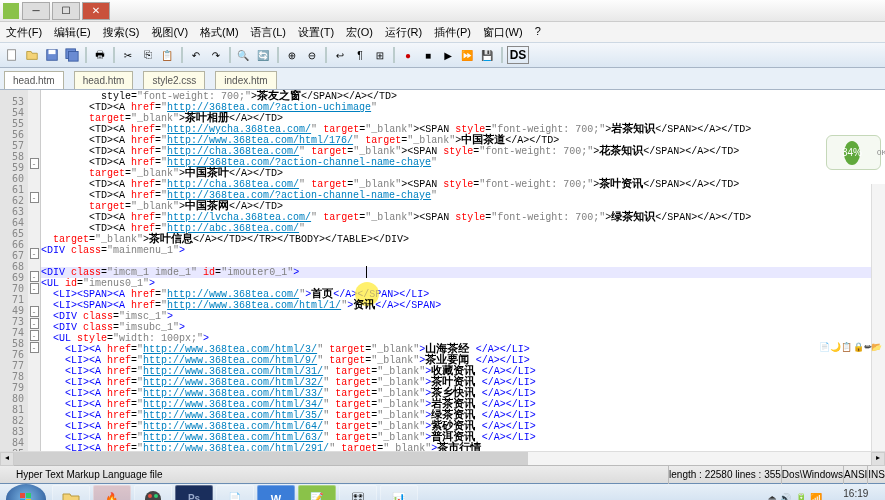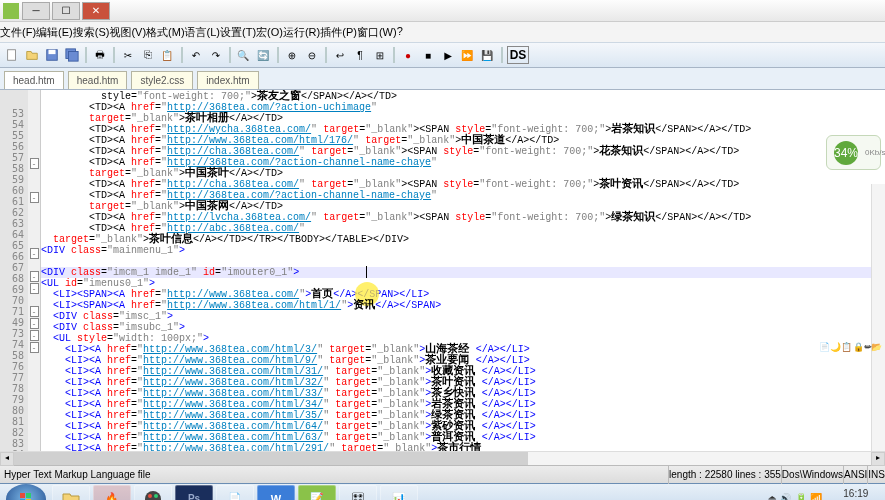--- a/index.html
+++ b/index.html
@@ -4,46 +4,46 @@
 <style>
 *{margin:0;padding:0;box-sizing:border-box}
 body{font-family:"Microsoft YaHei",Tahoma,sans-serif;font-size:11px;background:#f0f0f0;color:#000;width:885px;height:500px;overflow:hidden;position:relative}
 .titlebar{height:22px;background:linear-gradient(#fdfdfd,#e8e8e8);display:flex;align-items:center;border-bottom:1px solid #ccc}
 .titlebar .icon{width:16px;height:16px;margin:0 3px;background:#8ac249}
 .titlebar .title{flex:1;font-size:11px;color:#333}
 .titlebar .wbtns{display:flex}
 .wbtn{width:28px;height:18px;margin-right:2px;text-align:center;line-height:16px;font-size:10px;background:#ddd;border:1px solid #aaa}
 .wbtn.close{background:#c9513c;color:#fff}
 .menubar{height:20px;background:#f4f4f4;display:flex;font-size:11px}
-.menubar span{padding:3px 0}
+.menubar span{padding:3px 6px}
 .toolbar{height:26px;background:linear-gradient(#f4f7fb,#dbe7f3);border-top:1px solid #cdd8e3;border-bottom:1px solid #a7b5c6;display:flex;align-items:center;gap:2px;padding:0 3px}
 .tb{width:18px;height:18px;border:1px solid transparent;display:flex;align-items:center;justify-content:center;font-size:10px}
 .tb.sep{width:1px;height:16px;background:#bcc;margin:0 2px}
 .tb svg{width:14px;height:14px}
 .tabbar{height:22px;background:#e8f0f8;display:flex;align-items:flex-end;padding:0 4px;border-bottom:1px solid #a7b5c6}
-.tab{padding:3px 8px;background:#fdfce8;border:1px solid #b4b4a2;border-bottom:none;margin-right:4px;font-size:10px;color:#555}
+.tab{padding:3px 8px;background:#fdfce8;border:1px solid #b4b4a2;border-bottom:none;margin-right:10px;font-size:10px;color:#555}
 .tab.active{background:#fff}
 .editor{flex:1;display:flex;background:#fff;height:361px;overflow:hidden;position:relative}
-.gutter{width:28px;background:#e4e4e4;text-align:right;font-family:Consolas,monospace;font-size:10px;color:#888;padding-top:18px}
+.gutter{width:28px;background:#e4e4e4;text-align:right;font-family:Consolas,monospace;font-size:10px;color:#888;padding-top:6px}
 .gutter div{height:11px;padding-right:4px;line-height:11px}
 .fold{width:13px;background:#f0f0f0;border-right:1px solid #ccc;padding-top:1px}
 .fold div{height:11px;font-size:9px;text-align:center;line-height:10px;color:#888}
 .fbox{width:9px;height:9px;border:1px solid #888;margin:1px auto;font-size:7px;line-height:7px;text-align:center;background:#fff;color:#555}
 .code{flex:1;font-family:Consolas,"Courier New",monospace;font-size:10px;line-height:11px;padding-top:1px;white-space:pre;overflow:hidden}
 .code .line{height:11px;position:relative}
 .code .line.hl{background:#e8e8ff}
 .t{color:#0000ff}.a{color:#ff0000}.s{color:#808080}.u{color:#0080c0;text-decoration:underline}.cj{color:#000;font-weight:700;font-size:11px}
 .badge{position:absolute;left:314px;top:-7px;width:24px;height:24px;border-radius:50%;background:rgba(255,235,59,.75);pointer-events:none}
 .cursor{position:absolute;left:325px;top:-1px;width:1px;height:12px;background:#000}
 .statusbar{height:18px;background:linear-gradient(#ececec,#dcdcdc);border-top:1px solid #bbb;display:flex;align-items:center;font-size:10px}
-.sb-l{padding-left:4px;flex:0 0 380px}
+.sb-l{padding-left:16px;flex:0 0 380px}
 .sb-sp{flex:1}
 .sb-c{border-left:1px solid #bbb;padding:0 0;height:18px;line-height:18px}
 .cbadge{position:absolute;right:4px;top:135px;width:55px;height:35px;background:#f5f9f2;border:1px solid #c5d8b9;border-radius:6px;display:flex;align-items:center;font-size:8px}
-.cbadge .circ{width:24px;height:24px;border-radius:50%;background:#60a93c;color:#fff;display:flex;align-items:center;justify-content:center;margin:7px;font-size:12px}
+.cbadge .circ{width:16px;height:24px;border-radius:50%;background:#60a93c;color:#fff;display:flex;align-items:center;justify-content:center;margin:17px;font-size:10px}
 .cbadge .txt{display:flex;flex-direction:row;color:#888;line-height:9px}
 .strip{position:absolute;right:0;top:94px;width:14px;height:341px;background:#f4f4f4;border-left:1px solid #ddd}
 .strip .ic{display:flex;gap:1px;padding:2px;font-size:9px;position:absolute;right:0;top:156px;width:100px;height:12px;justify-content:flex-end}
 .taskbar{height:30px;background:linear-gradient(#e8f0f8,#c7daed);border-top:1px solid #6b8db3;display:flex;align-items:center}
 .start{width:40px;height:30px;background:radial-gradient(circle,#7db9e8,#2b5797);border-radius:50%;margin:0 6px;display:flex;align-items:center;justify-content:center;color:#fff;font-size:8px}
 .tbi{width:38px;height:28px;margin-right:3px;border:1px solid rgba(255,255,255,.3);border-radius:2px;background:rgba(255,255,255,.15);display:flex;align-items:center;justify-content:center}
 .tbi svg{width:20px;height:20px}
 .tray{margin-left:auto;display:flex;align-items:center;font-size:10px;color:#333;padding-right:4px}
 .tray .clock{text-align:center;line-height:11px;margin-left:8px}
 .hscroll{height:14px;background:#f0f0f0;border-top:1px solid #ddd;display:flex}

